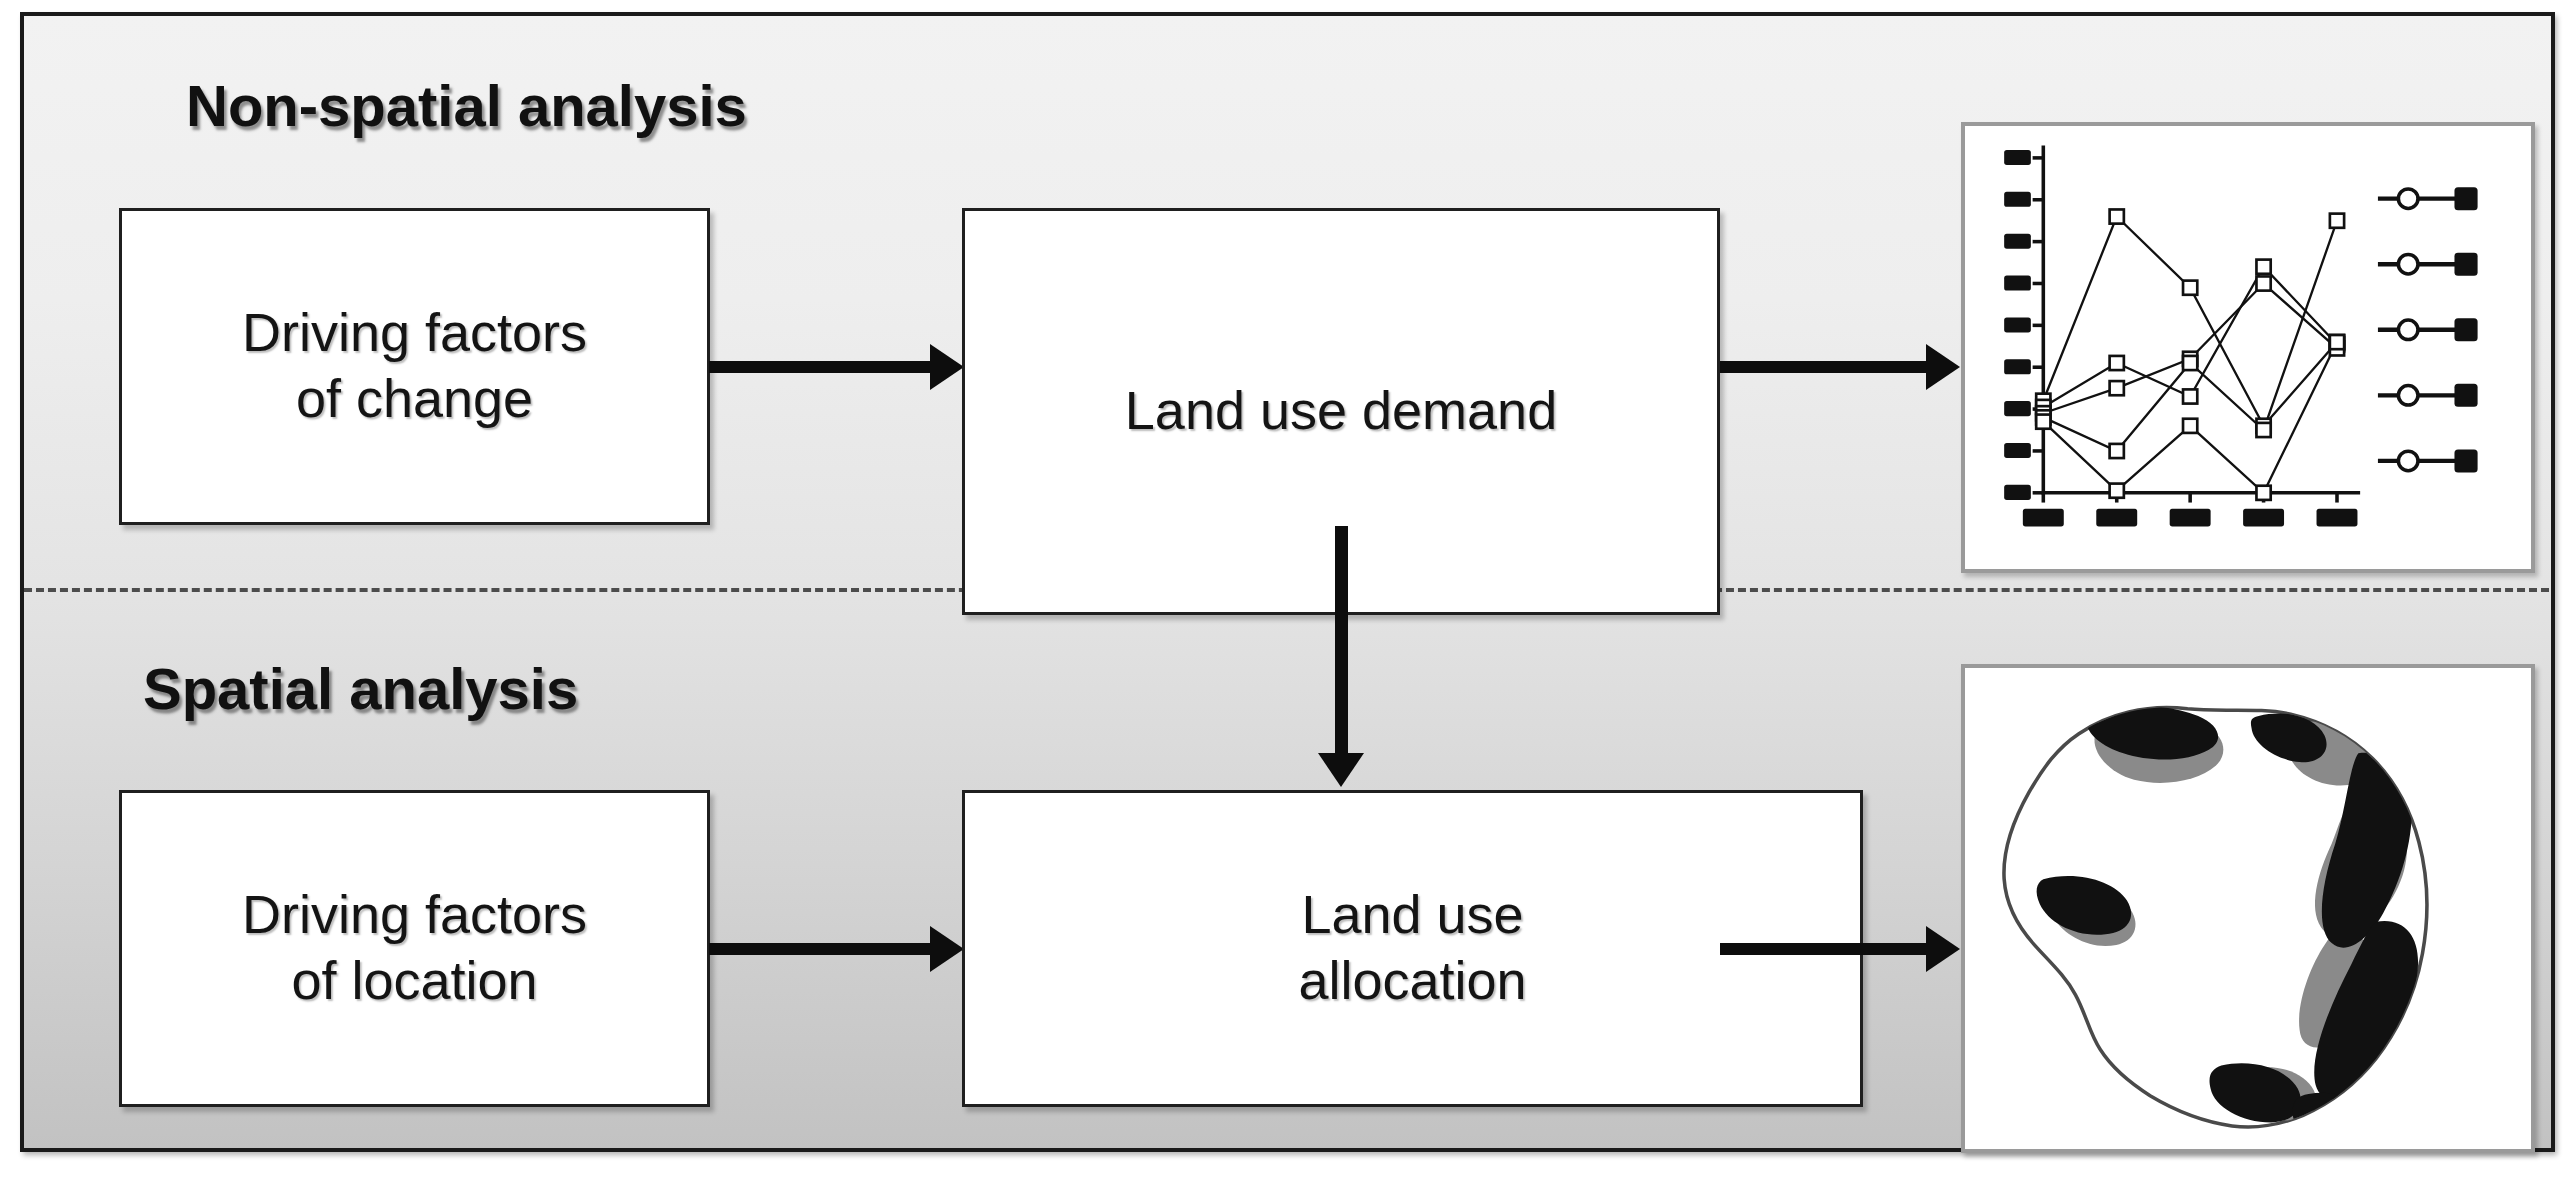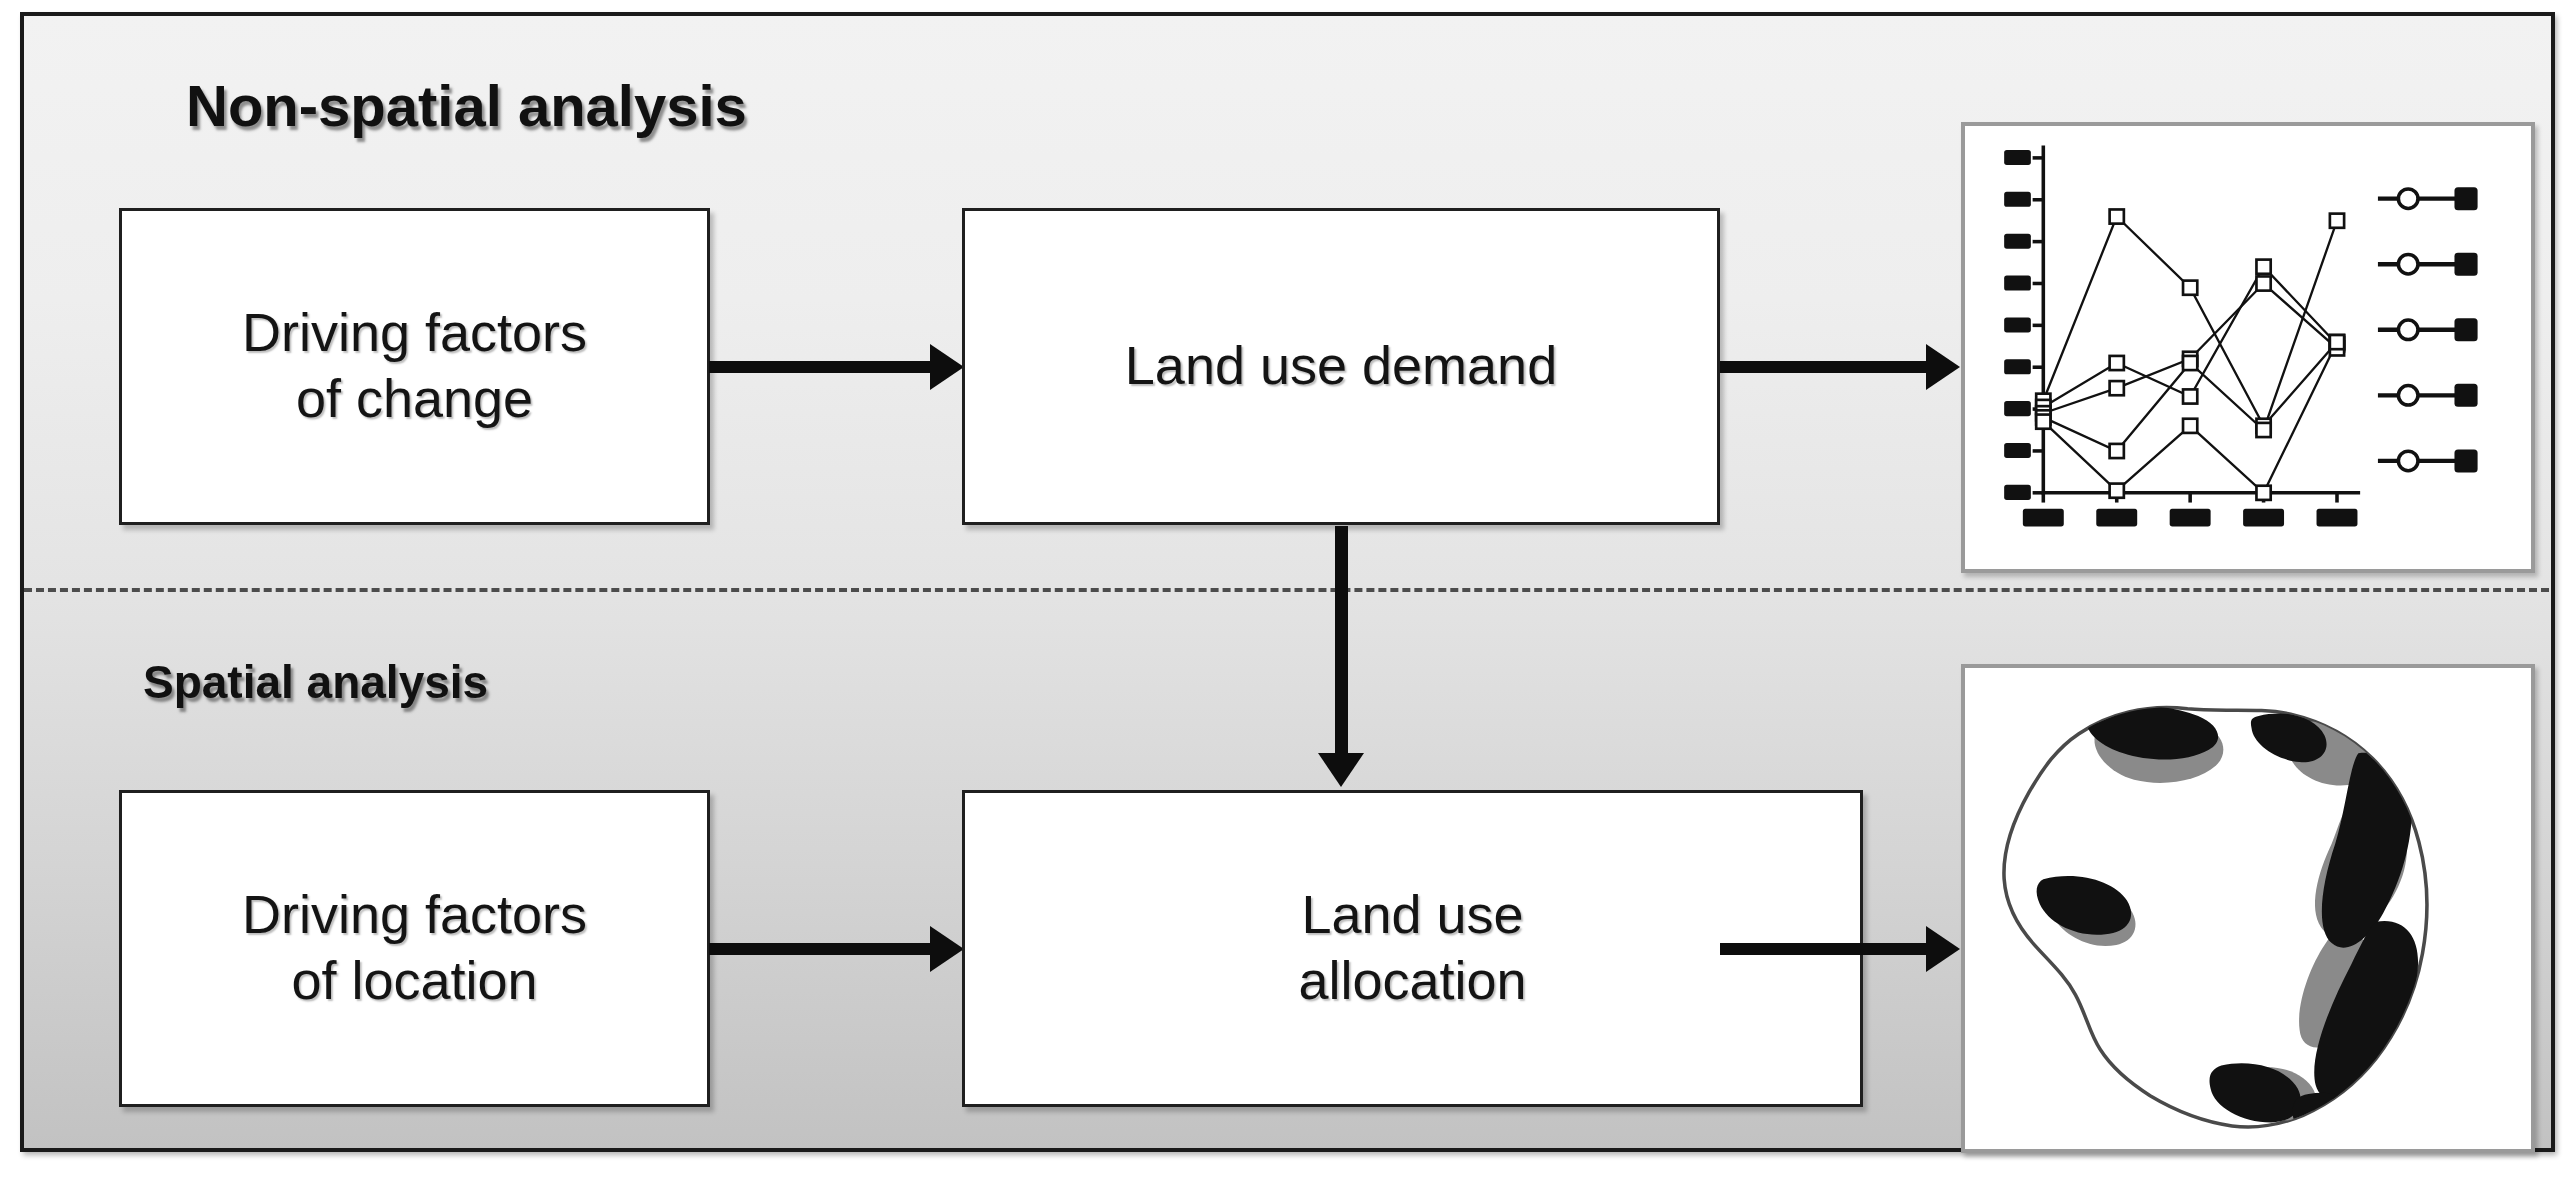--- a/index.html
+++ b/index.html
@@ -38,41 +38,41 @@
   
   .heading{
     position:absolute;
     font-weight:bold;
     color:#111111;
     white-space:nowrap;
     text-shadow:2.7px 3.6px 2.7px rgba(60,60,60,0.55);
     letter-spacing:0px;
   }
   #heading-nonspatial{ left:130px; top:56px; font-size:58px;margin-left:32px; }
-  #heading-spatial  { left:119px; top:639px; font-size:46px; }
+  #heading-spatial  { left:119px; top:639px; font-size:58px; }
 
   
   .pbox{
     position:absolute;
     box-sizing:border-box;
     background:#ffffff;
     border:3.6px solid #1f1f1f;
     box-shadow:3.6px 4.5px 4.5px rgba(0,0,0,0.22);
     display:flex;
     align-items:center;
     justify-content:center;
     text-align:center;
     color:#141414;
     font-size:54px;
     line-height:1.22;
     font-weight:400;
     text-shadow:1.8px 1.8px 1.8px rgba(90,90,90,0.40);
   }
   #box-driving-change   { left:95px;  top:192px; width:591px; height:317px; }
-  #box-land-use-demand  { left:938px; top:192px; width:758px; height:317px; }
+  #box-land-use-demand  { left:938px; top:192px; width:758px; height:407px; }
   #box-driving-location { left:95px;  top:774px; width:591px; height:317px; }
   #box-land-use-alloc   { left:938px; top:774px; width:901px; height:317px; }
 
   
   .arrow-h{
     position:absolute;
     height:12.6px;
     background:#0d0d0d;
   }
   .arrow-h::after{

